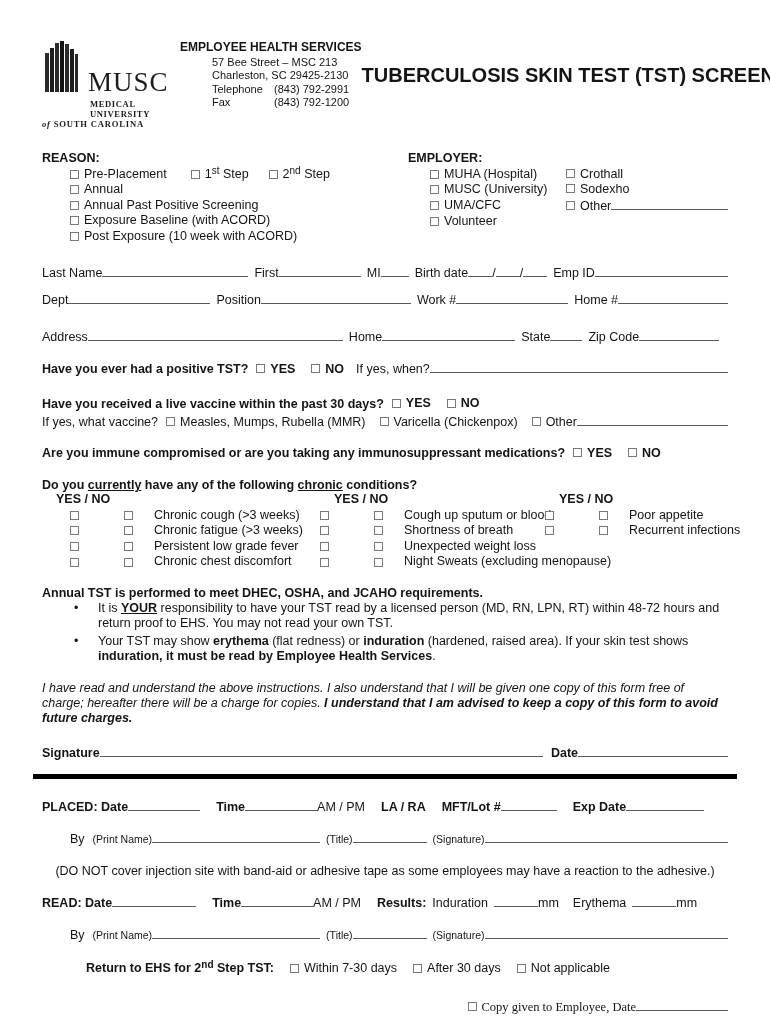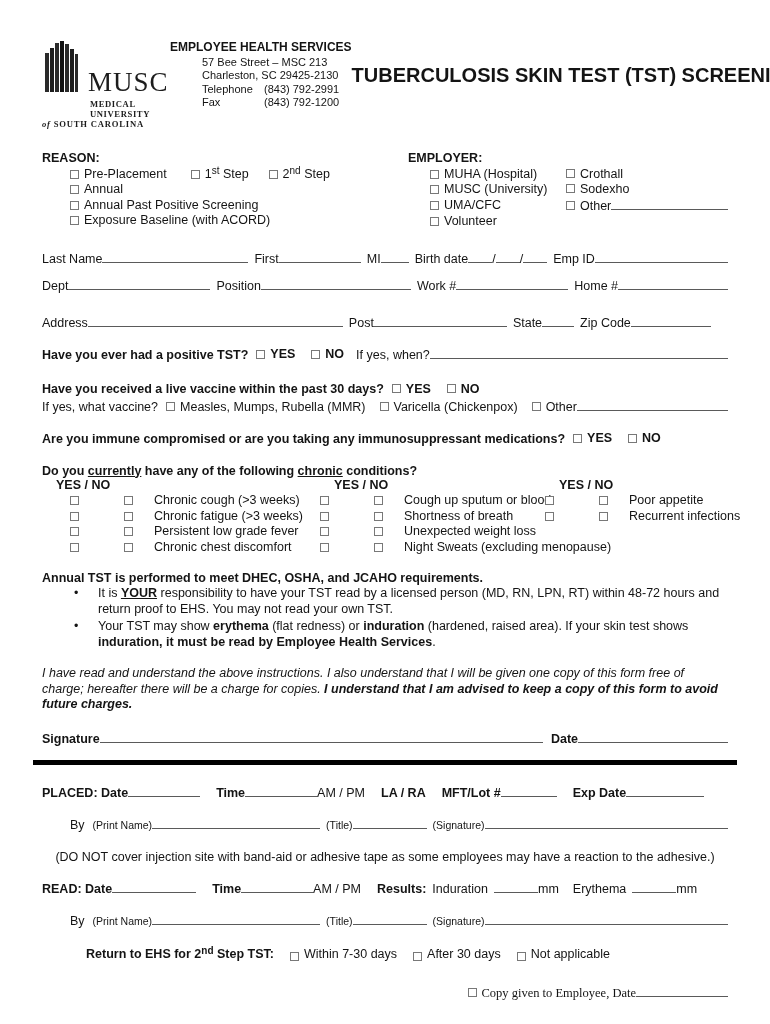--- a/index.html
+++ b/index.html
@@ -7,36 +7,36 @@
   .page {
     width:770px; height:1024px; margin:0 auto; background:#ffffff;
     font-family:"Liberation Sans", sans-serif; font-size:12.5px; color:#141414;
     padding:40px 42px 0 42px; position:relative; overflow:hidden;
   }
   .b { font-weight:bold; }
   .i { font-style:italic; }
   .u { text-decoration:underline; }
   .sup { font-size:10px; position:relative; top:-4px; }
   .row { display:flex; align-items:baseline; }
-  .vrow { display:flex; align-items:flex-end;padding-left:44px; }
+  .vrow { display:flex; align-items:center;padding-left:44px; }
   .fill { display:inline-block; height:12px; border-bottom:1px solid #5a5a5a; flex:none; }
   .grow { flex:1 1 auto; }
   .cb { display:inline-block; width:9px; height:9px; border:1px solid #787878; background:#fff; flex:none; margin-right:5px; }
   .inlinecb { display:inline-block; width:9px; height:9px; border:1px solid #787878; margin:0 5px 0 0; vertical-align:-1px; }
   .ml6{margin-left:6px}.ml8{margin-left:8px}.ml12{margin-left:12px}.ml14{margin-left:14px}
   .ml16{margin-left:16px}.ml20{margin-left:20px}.ml24{margin-left:24px}.ml28{margin-left:28px}
 
   
   .header { display:flex; }
   .logo { width:128px; flex:none; }
   .logo-top { display:flex; align-items:flex-end; }
   .logo-acronym { font-family:"Liberation Serif", serif; font-size:27px; letter-spacing:1px; color:#1c1c1c; line-height:1; margin-left:2px; }
   .logo-cap1 { font-family:"Liberation Serif", serif; font-size:8.6px; font-weight:bold; letter-spacing:0.6px; margin-top:3px; color:#1c1c1c;padding-left:48px; }
   .logo-cap2 { font-family:"Liberation Serif", serif; font-size:8.6px; font-weight:bold; letter-spacing:0.8px; color:#1c1c1c; }
-  .ehs { margin-left:0; flex:none; }
+  .ehs { margin-left:10px; flex:none; }
   .ehs-head { font-size:12px; font-weight:bold; }
   .ehs-line { font-size:11px; margin-top:1.5px;padding-left:32px; }
   .ehs-label { display:inline-block; width:62px; }
   .doc-title { margin-left:auto; margin-top:24px; font-size:20px; font-weight:bold; white-space:nowrap; }
 
   
   .re-wrap { display:flex; margin-top:22px; }
   .re-left { width:366px; flex:none; }
   .re-right { flex:1; }
   .sec-label { font-weight:bold; line-height:15.5px; }
@@ -132,20 +132,24 @@
         <span class="cb"></span>
         <span class="lbl">Annual</span>
       </div>
       <div class="ck-line">
         <span class="cb"></span>
         <span class="lbl">Annual Past Positive Screening</span>
       </div>
       <div class="ck-line">
         <span class="cb"></span>
         <span class="lbl">Exposure Baseline (with ACORD)</span>
+      </div>
+      <div class="ck-line">
+        <span class="cb"></span>
+        <span class="lbl">Post Exposure (10 week with ACORD)</span>
       </div>
     </div>
 
     <div class="re-right">
       <div class="sec-label">EMPLOYER:</div>
       <div class="emp-grid">
         <div class="emp-row">
           <span class="emp-c1">
               <span class="cb"></span>
               <span class="lbl">MUHA (Hospital)</span>
@@ -210,21 +214,21 @@
     <span class="fill" style="width:150px"></span>
     <span class="lbl ml6">Work #</span>
     <span class="fill" style="width:112px"></span>
     <span class="lbl ml6">Home #</span>
     <span class="fill grow"></span>
   </div>
 
   <div class="row" style="margin-top:22px">
     <span class="lbl">Address</span>
     <span class="fill" style="width:255px"></span>
-    <span class="lbl ml6">Post</span>
+    <span class="lbl ml6">Home</span>
     <span class="fill" style="width:133px"></span>
     <span class="lbl ml6">State</span>
     <span class="fill" style="width:32px"></span>
     <span class="lbl ml6">Zip Code</span>
     <span class="fill" style="width:80px"></span>
   </div>
 
   <div class="row" style="margin-top:17px">
     <span class="q">Have you ever had a positive TST?</span>
     <span class="yn ml8">

